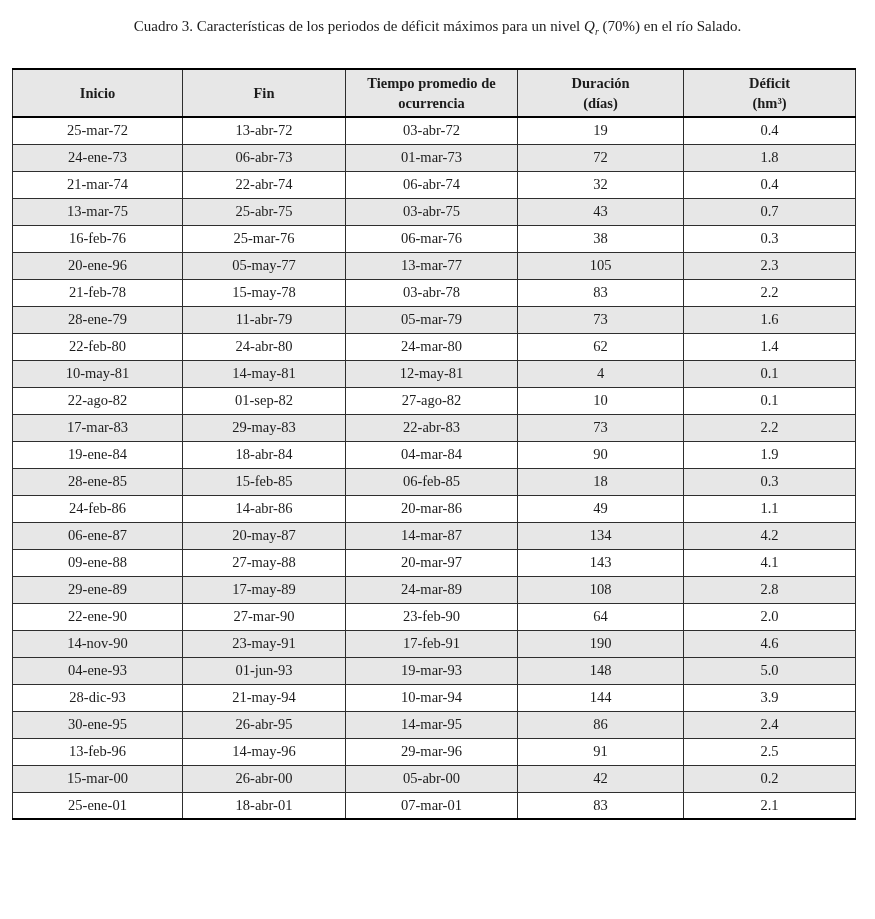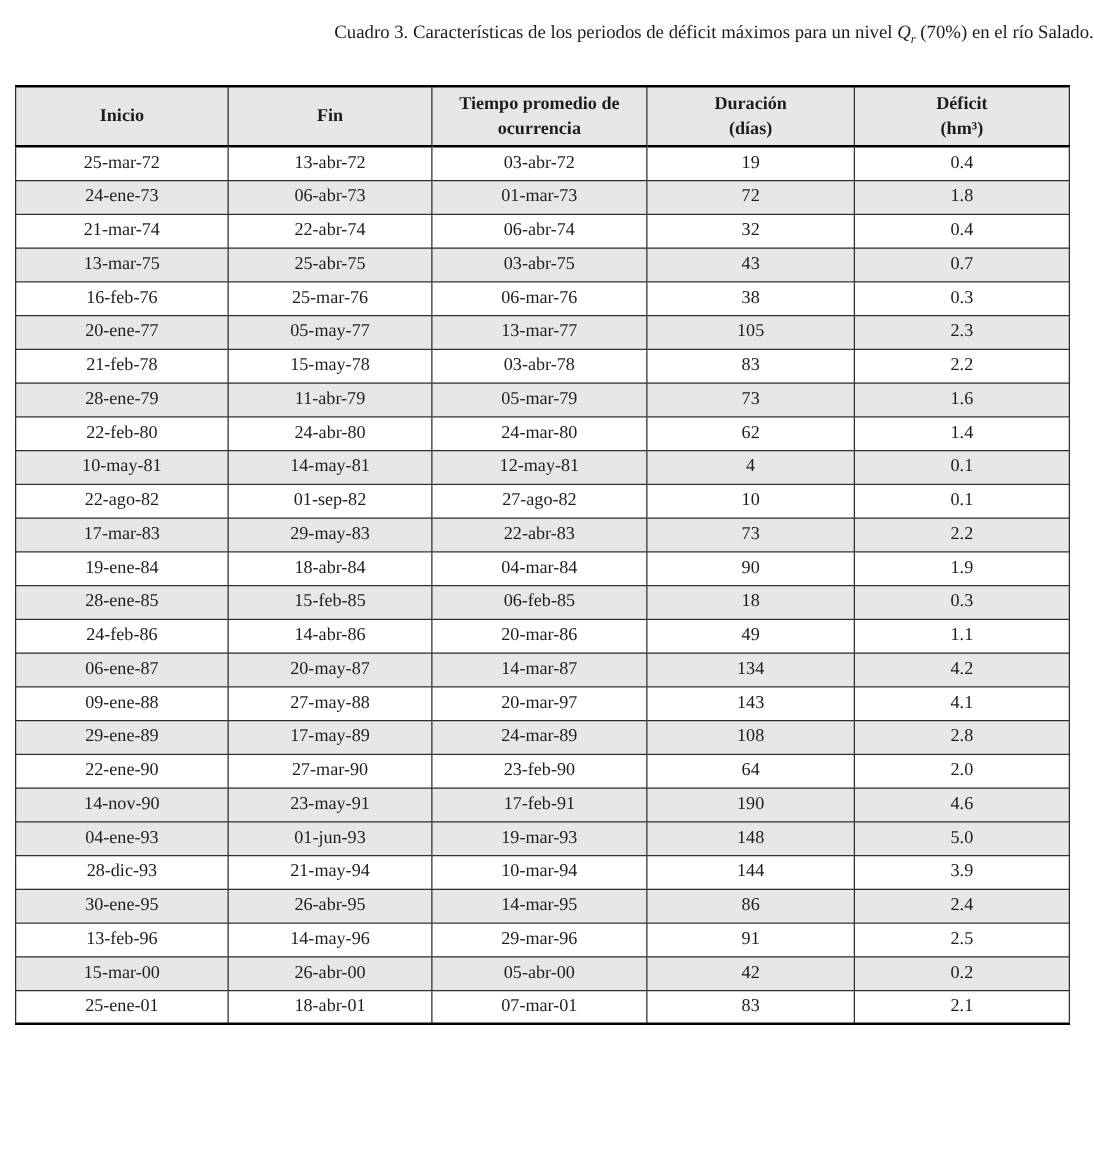--- a/index.html
+++ b/index.html
@@ -13,21 +13,21 @@
   html, body {
     width: 875px;
     background: #ffffff;
     font-family: "Liberation Serif", "DejaVu Serif", serif;
     color: var(--text);
   }
   body { height: 919px; overflow: hidden; }
 
   .caption {
     margin-top: 18px;
-    text-align: right;
+    text-align: center;
     font-size: 15px;
     line-height: 17px;
     color: var(--text);
   }
   .caption .q-symbol { font-style: italic; }
   .caption .q-symbol sub {
     font-size: 10px;
     font-style: italic;
     vertical-align: sub;
   }
@@ -135,21 +135,21 @@
           <td>0.7</td>
         </tr>
         <tr>
           <td>16-feb-76</td>
           <td>25-mar-76</td>
           <td>06-mar-76</td>
           <td>38</td>
           <td>0.3</td>
         </tr>
         <tr class="shaded">
-          <td>20-ene-77</td>
+          <td>20-ene-96</td>
           <td>05-may-77</td>
           <td>13-mar-77</td>
           <td>105</td>
           <td>2.3</td>
         </tr>
         <tr>
           <td>21-feb-78</td>
           <td>15-may-78</td>
           <td>03-abr-78</td>
           <td>83</td>

